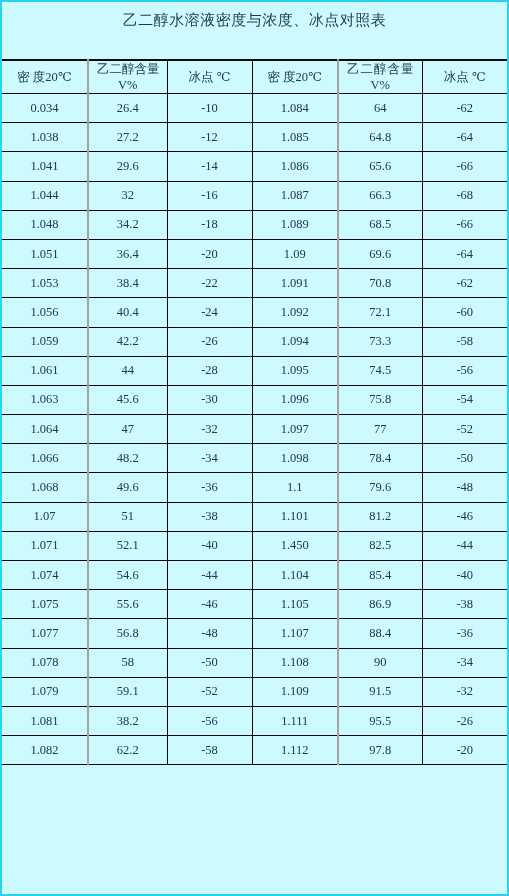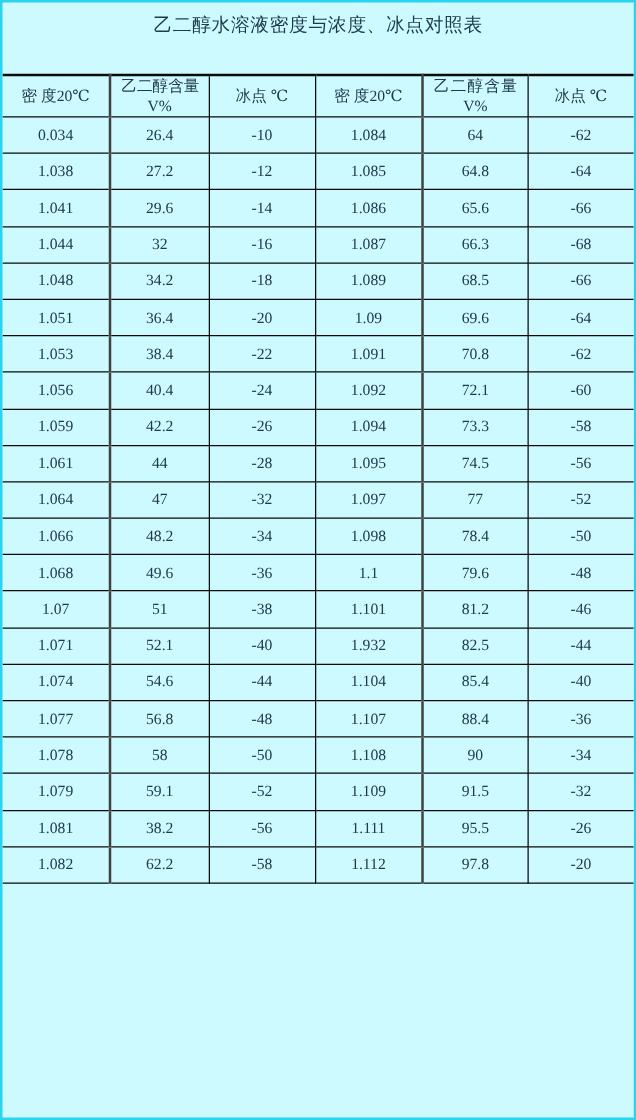--- a/index.html
+++ b/index.html
@@ -64,21 +64,21 @@
     text-align: center;
     vertical-align: middle;
     border-bottom: 1px solid #0a0a0a;
     height: 29.2px;
     background: #ccfaff;
     white-space: nowrap;
     overflow: hidden;
   }
 
   
-  td.v-thick { border-right: 2px solid #404040; }
+  td.v-thick { border-right: 2px solid #a3a3a3; }
   td.v-thin  { border-right: 1px solid #0a0a0a; }
 
   
   tr.head td {
     height: 57px;
     border-top: 2px solid #0a0a0a;
     border-bottom: 1px solid #0a0a0a;
     text-align: left;
     vertical-align: top;
     padding: 6px 4px 0 6px;
@@ -228,20 +228,28 @@
         </tr>
         <tr>
           <td class="v-thick">1.061</td>
           <td class="v-thin">44</td>
           <td class="v-thin">-28</td>
           <td class="v-thick">1.095</td>
           <td class="v-thin">74.5</td>
           <td>-56</td>
         </tr>
         <tr>
+          <td class="v-thick">1.063</td>
+          <td class="v-thin">45.6</td>
+          <td class="v-thin">-30</td>
+          <td class="v-thick">1.096</td>
+          <td class="v-thin">75.8</td>
+          <td>-54</td>
+        </tr>
+        <tr>
           <td class="v-thick">1.064</td>
           <td class="v-thin">47</td>
           <td class="v-thin">-32</td>
           <td class="v-thick">1.097</td>
           <td class="v-thin">77</td>
           <td>-52</td>
         </tr>
         <tr>
           <td class="v-thick">1.066</td>
           <td class="v-thin">48.2</td>
@@ -263,31 +271,39 @@
           <td class="v-thin">51</td>
           <td class="v-thin">-38</td>
           <td class="v-thick">1.101</td>
           <td class="v-thin">81.2</td>
           <td>-46</td>
         </tr>
         <tr>
           <td class="v-thick">1.071</td>
           <td class="v-thin">52.1</td>
           <td class="v-thin">-40</td>
-          <td class="v-thick">1.932</td>
+          <td class="v-thick">1.450</td>
           <td class="v-thin">82.5</td>
           <td>-44</td>
         </tr>
         <tr>
           <td class="v-thick">1.074</td>
           <td class="v-thin">54.6</td>
           <td class="v-thin">-44</td>
           <td class="v-thick">1.104</td>
           <td class="v-thin">85.4</td>
           <td>-40</td>
+        </tr>
+        <tr>
+          <td class="v-thick">1.075</td>
+          <td class="v-thin">55.6</td>
+          <td class="v-thin">-46</td>
+          <td class="v-thick">1.105</td>
+          <td class="v-thin">86.9</td>
+          <td>-38</td>
         </tr>
         <tr>
           <td class="v-thick">1.077</td>
           <td class="v-thin">56.8</td>
           <td class="v-thin">-48</td>
           <td class="v-thick">1.107</td>
           <td class="v-thin">88.4</td>
           <td>-36</td>
         </tr>
         <tr>

